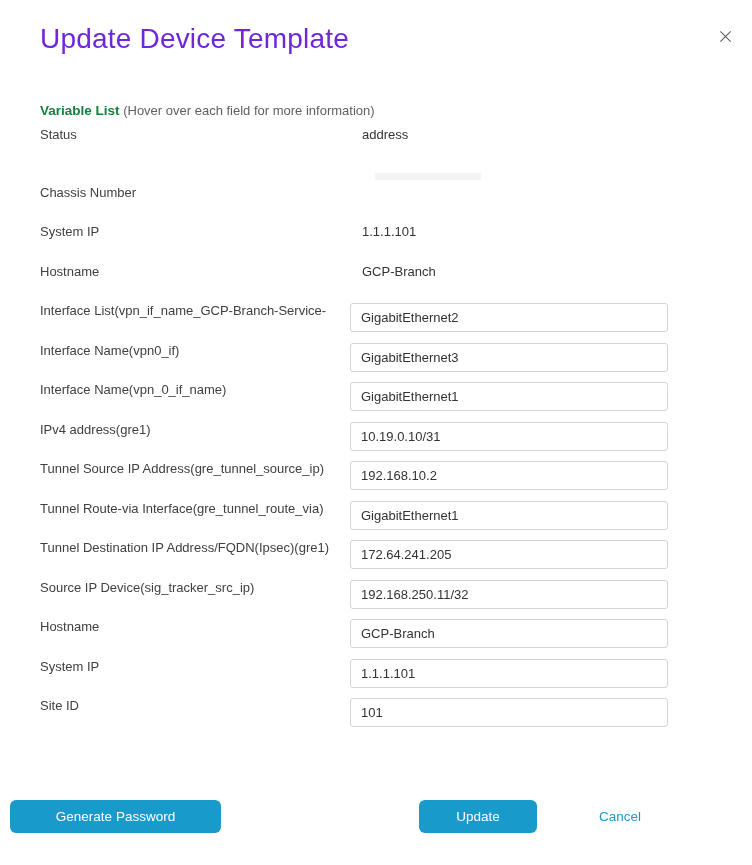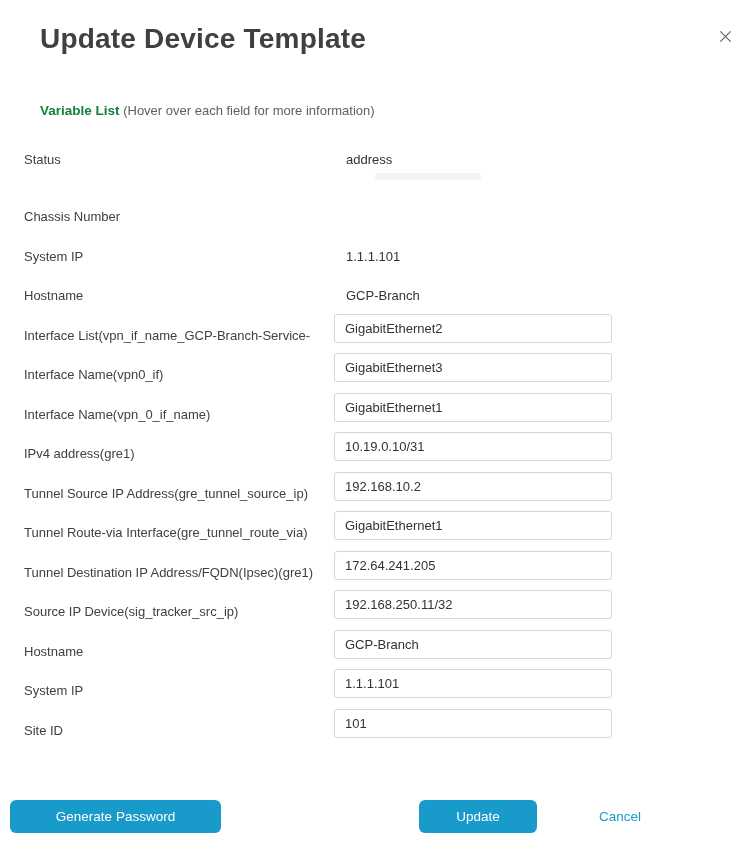--- a/index.html
+++ b/index.html
@@ -9,39 +9,39 @@
   }
   .modal { position: relative; width: 752px; height: 865px; background: #fff; }
 
   .close-btn {
     position: absolute; top: 6px; right: 19px; width: 16px; height: 16px;
     cursor: pointer; display: flex; align-items: center; justify-content: center;
   }
 
   .title {
     margin: 22px 0 0 40px; font-size: 28px; line-height: 34px;
-    font-weight: 700; color: #404040; letter-spacing: 0.2px;
+    font-weight: 400; color: #6d28d9; letter-spacing: 0.2px;
   }
 
   .section-head { margin: 47px 0 0 40px; font-size: 13px; line-height: 16px; }
   .section-head .head-bold { font-weight: bold; color: #15803d; font-size: 13.5px; }
   .section-head .head-hint { color: #5f5f5f; }
 
   .fields { margin-top: 8px; }
-  .row { display: flex; align-items: flex-end; height: 39.5px; padding-left: 24px; }
+  .row { display: flex; align-items: flex-start; height: 39.5px; padding-left: 40px; }
   .lbl {
     flex: 0 0 310px; font-size: 13px; color: #404040;
     white-space: nowrap; overflow: hidden;
   }
   .val-static {
     width: 318px; box-sizing: border-box; padding-left: 12px;
     font-size: 13px; color: #333; white-space: nowrap;
   }
   .row input {
-    width: 278px; height: 29px; box-sizing: border-box;
+    width: 318px; height: 29px; box-sizing: border-box;
     border: 1px solid #d5d5d5; border-radius: 3px; background: #fff;
     padding: 0 10px; font-size: 13px; color: #333; font-family: inherit;
   }
 
   .row-gap { height: 18px; position: relative; }
   .smudge {
     position: absolute; left: 375px; top: 6px; width: 106px; height: 7px;
     background: #f3f3f3; border-radius: 2px;
   }
 

